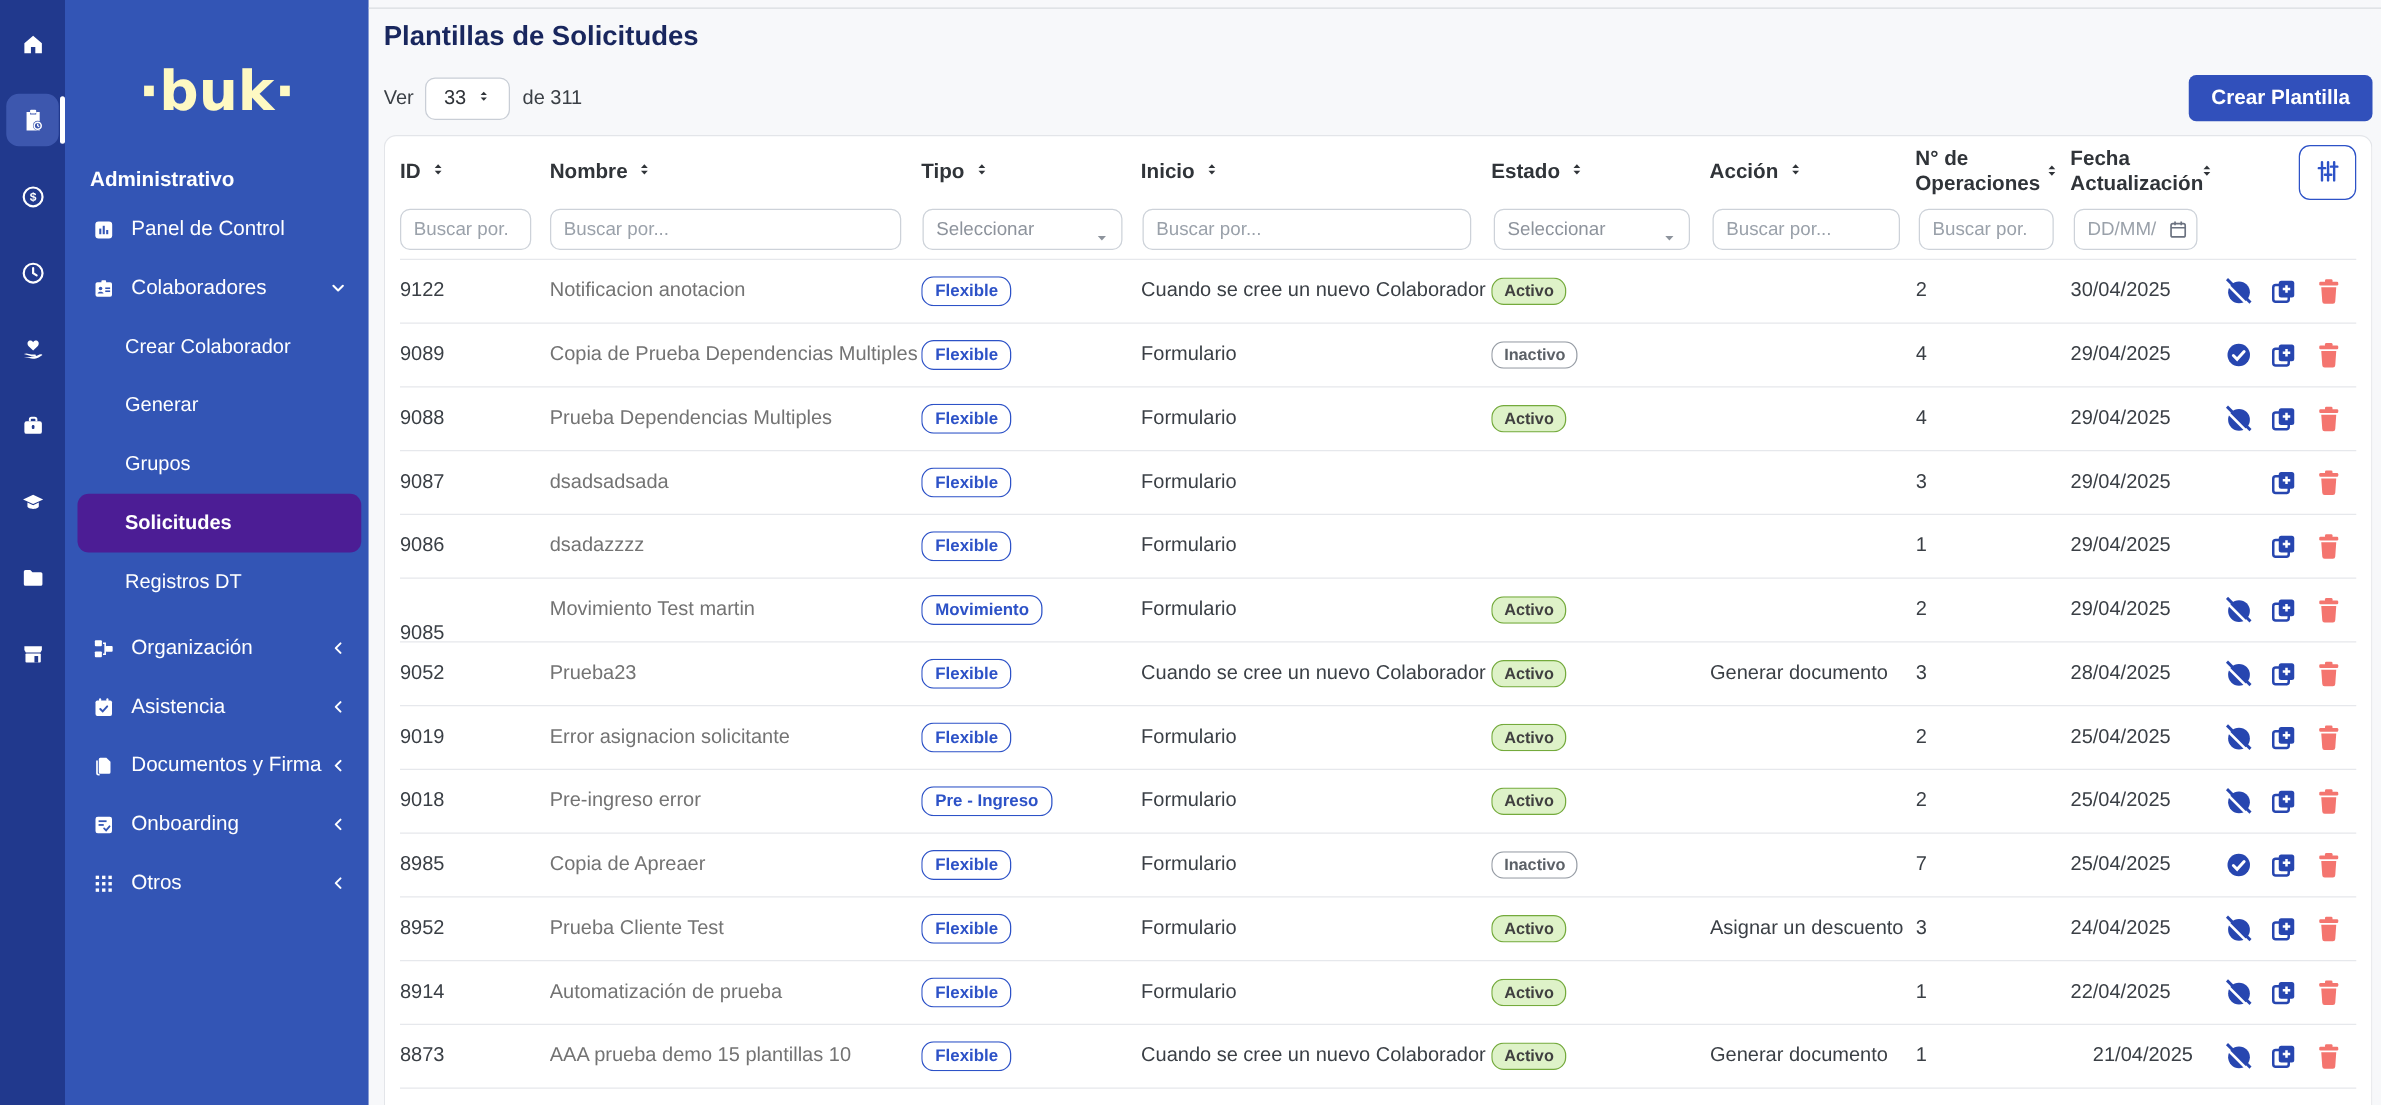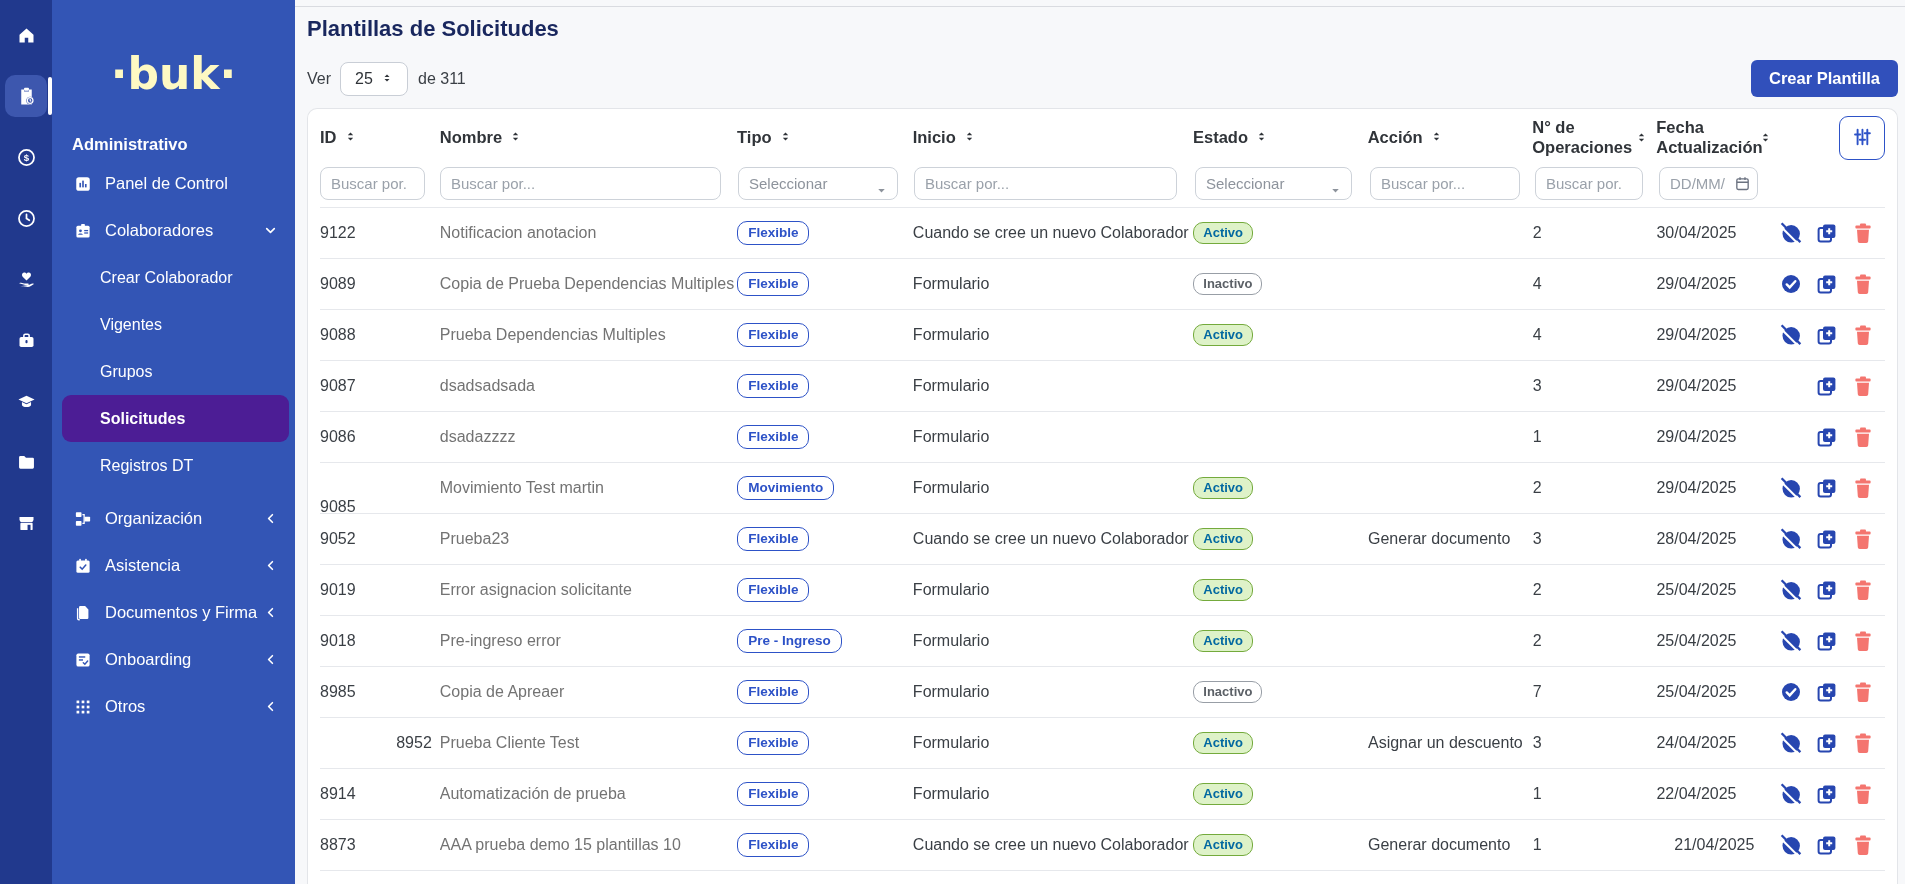--- a/index.html
+++ b/index.html
@@ -56,21 +56,21 @@
   .fselect svg { position:absolute; right:9px; width:13px; height:13px; }
   .fdate { position:relative; }
   .fdate .fin { padding-right:28px; width:100%; }
   .fdate svg { position:absolute; right:7px; top:8px; width:17px; height:17px; }
 
   .tr { display:flex; align-items:center; height:51px; border-top:1px solid #e6e8ec; }
   .td { padding-right:8px; font-size:16px; color:#3a3f45; overflow:hidden; white-space:nowrap; }
   .link { color:#737373; text-decoration:none; font-size:16px; cursor:pointer; }
   .badge { display:inline-block; font-weight:bold; border-radius:10px; line-height:1.35; }
   .badge.tipo { border:1.6px solid #2d52c7; color:#2d52c7; font-size:13.5px; padding:1.5px 10px; background:#fff; }
-  .badge.activo { background:#def2c8; border:1.6px solid #74aa3c; color:#0369a1; font-size:13px; padding:1.5px 9px; }
+  .badge.activo { background:#def2c8; border:1.6px solid #74aa3c; color:#404040; font-size:13px; padding:1.5px 9px; }
   .badge.inactivo { background:#fff; border:1.6px solid #989ea6; color:#5c6167; font-size:13px; padding:1.5px 9px; }
   .acts { display:flex; align-items:center; gap:14px; }
   .abtn { width:22px; height:22px; border:none; background:transparent; padding:0; cursor:pointer; }
   .abtn svg { width:22px; height:22px; display:block; }
   .tr.partial { height:15px; }
 </style>
 </head>
 <body>
 
 <div class="app">
@@ -183,21 +183,21 @@
         <span class="chev">
             <svg viewBox="0 0 24 24">
               <path d="M5 8.5l7 7 7-7" fill="none" stroke="#fff" stroke-width="3" stroke-linecap="round" stroke-linejoin="round"></path>
             </svg>
           </span>
       </li>
       <li class="sub">
         <span>Crear Colaborador</span>
       </li>
       <li class="sub">
-        <span>Vigentes</span>
+        <span>Generar</span>
       </li>
       <li class="sub">
         <span>Grupos</span>
       </li>
       <li class="sub active-item">
         <span>Solicitudes</span>
       </li>
       <li class="sub">
         <span>Registros DT</span>
       </li>
@@ -287,21 +287,21 @@
     </ul>
   </nav>
 
   <main class="main">
     <div class="topline"></div>
     <h1 class="page-title">Plantillas de Solicitudes</h1>
 
     <div class="ver-row">
       <span>Ver</span>
       <div class="pagesize">
-        <span>25</span>
+        <span>33</span>
         <span><svg viewBox="0 0 24 24" fill="#2f3338">
               <path d="M7 10 12 4.8 17 10Z"></path>
               <path d="M7 14 12 19.2 17 14Z"></path>
             </svg></span>
       </div>
       <span>de 311</span>
     </div>
 
     <button class="create-btn">Crear Plantilla</button>
 
@@ -682,21 +682,21 @@
                     </svg></span></button>
                 <button class="abtn"><span><svg viewBox="0 0 22 22" fill="#f4756f">
                       <rect x="8" y="1.4" width="6" height="3" rx="1"></rect>
                       <rect x="3.4" y="3.4" width="15.2" height="3" rx="1"></rect>
                       <path d="M5 7.8h12l-.8 11.4a1.9 1.9 0 0 1-1.9 1.8H7.7a1.9 1.9 0 0 1-1.9-1.8Z"></path>
                     </svg></span></button>
               </div>
             </div>
           </div>
           <div class="tr">
-            <div class="td" style="width: 120px; text-align: right;"><span>8952</span></div>
+            <div class="td" style="width: 120px;"><span>8952</span></div>
             <div class="td" style="width: 298px;"><a class="link">Prueba Cliente Test</a></div>
             <div class="td" style="width: 176px;"><span class="badge tipo">Flexible</span></div>
             <div class="td" style="width: 281px;"><span>Formulario</span></div>
             <div class="td" style="width: 175px;"><span class="badge activo">Activo</span></div>
             <div class="td" style="width: 165px;"><span>Asignar un descuento</span></div>
             <div class="td" style="width: 124px;"><span>3</span></div>
             <div class="td" style="width: 124px;"><span>24/04/2025</span></div>
             <div class="td" style="width: 105px;">
               <div class="acts">
                 <button class="abtn"><span><svg viewBox="0 0 22 22">

